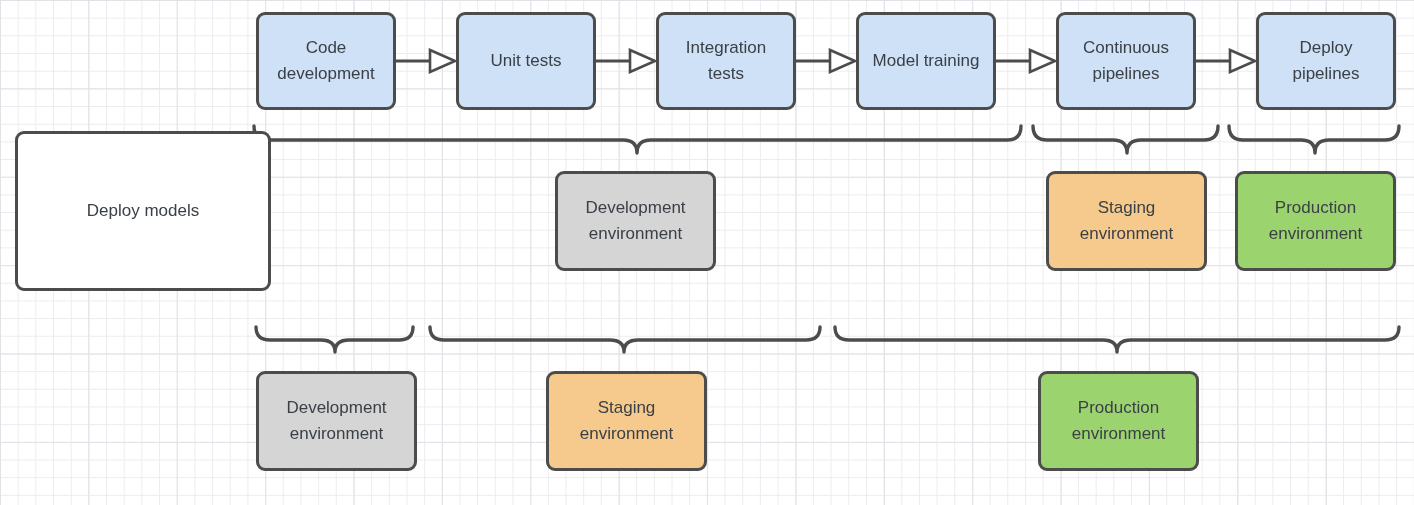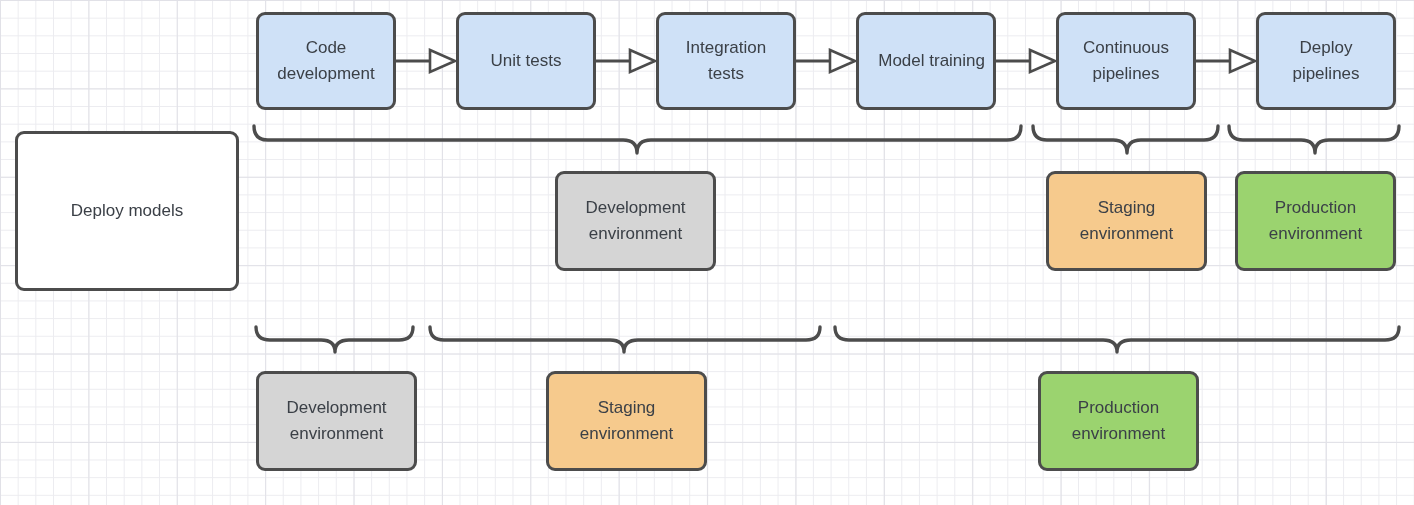--- a/index.html
+++ b/index.html
@@ -50,21 +50,21 @@
     justify-content: center;
     text-align: center;
     color: var(--text);
     font-size: 17px;
     line-height: 26px;
     padding: 0 8px;
   }
   .step  { width: 140px; height: 98px; top: 12px; }
   .env-m { width: 161px; height: 100px; top: 171px; }
   .env-c { width: 161px; height: 100px; top: 371px; }
-  .rowlabel { width: 224px; height: 160px; left: 15px; }
+  .rowlabel { width: 256px; height: 160px; left: 15px; }
 </style>
 </head>
 <body>
 
 <div id="canvas">
 
   <svg id="connectors" viewBox="0 0 1414 505" xmlns="http://www.w3.org/2000/svg">
 
     <g>
       <line class="flow-line" x1="396" y1="61" x2="433" y2="61"></line>
@@ -98,21 +98,21 @@
 
   <div class="box step" style="left: 256px; background: rgb(207, 225, 247);">
     <span>Code development</span>
   </div>
   <div class="box step" style="left: 656px; background: rgb(207, 225, 247);">
     <span>Integration tests</span>
   </div>
   <div class="box step" style="left: 456px; background: rgb(207, 225, 247);">
     <span>Unit tests</span>
   </div>
-  <div class="box step" style="left: 856px; background: rgb(207, 225, 247); justify-content: flex-end;">
+  <div class="box step" style="left: 856px; background: rgb(207, 225, 247);">
     <span>Model training</span>
   </div>
   <div class="box step" style="left: 1056px; background: rgb(207, 225, 247);">
     <span>Continuous pipelines</span>
   </div>
   <div class="box step" style="left: 1256px; background: rgb(207, 225, 247); justify-content: center;">
     <span>Deploy pipelines</span>
   </div>
 
   <div class="box rowlabel" style="top: 131px; background: rgb(255, 255, 255);">

